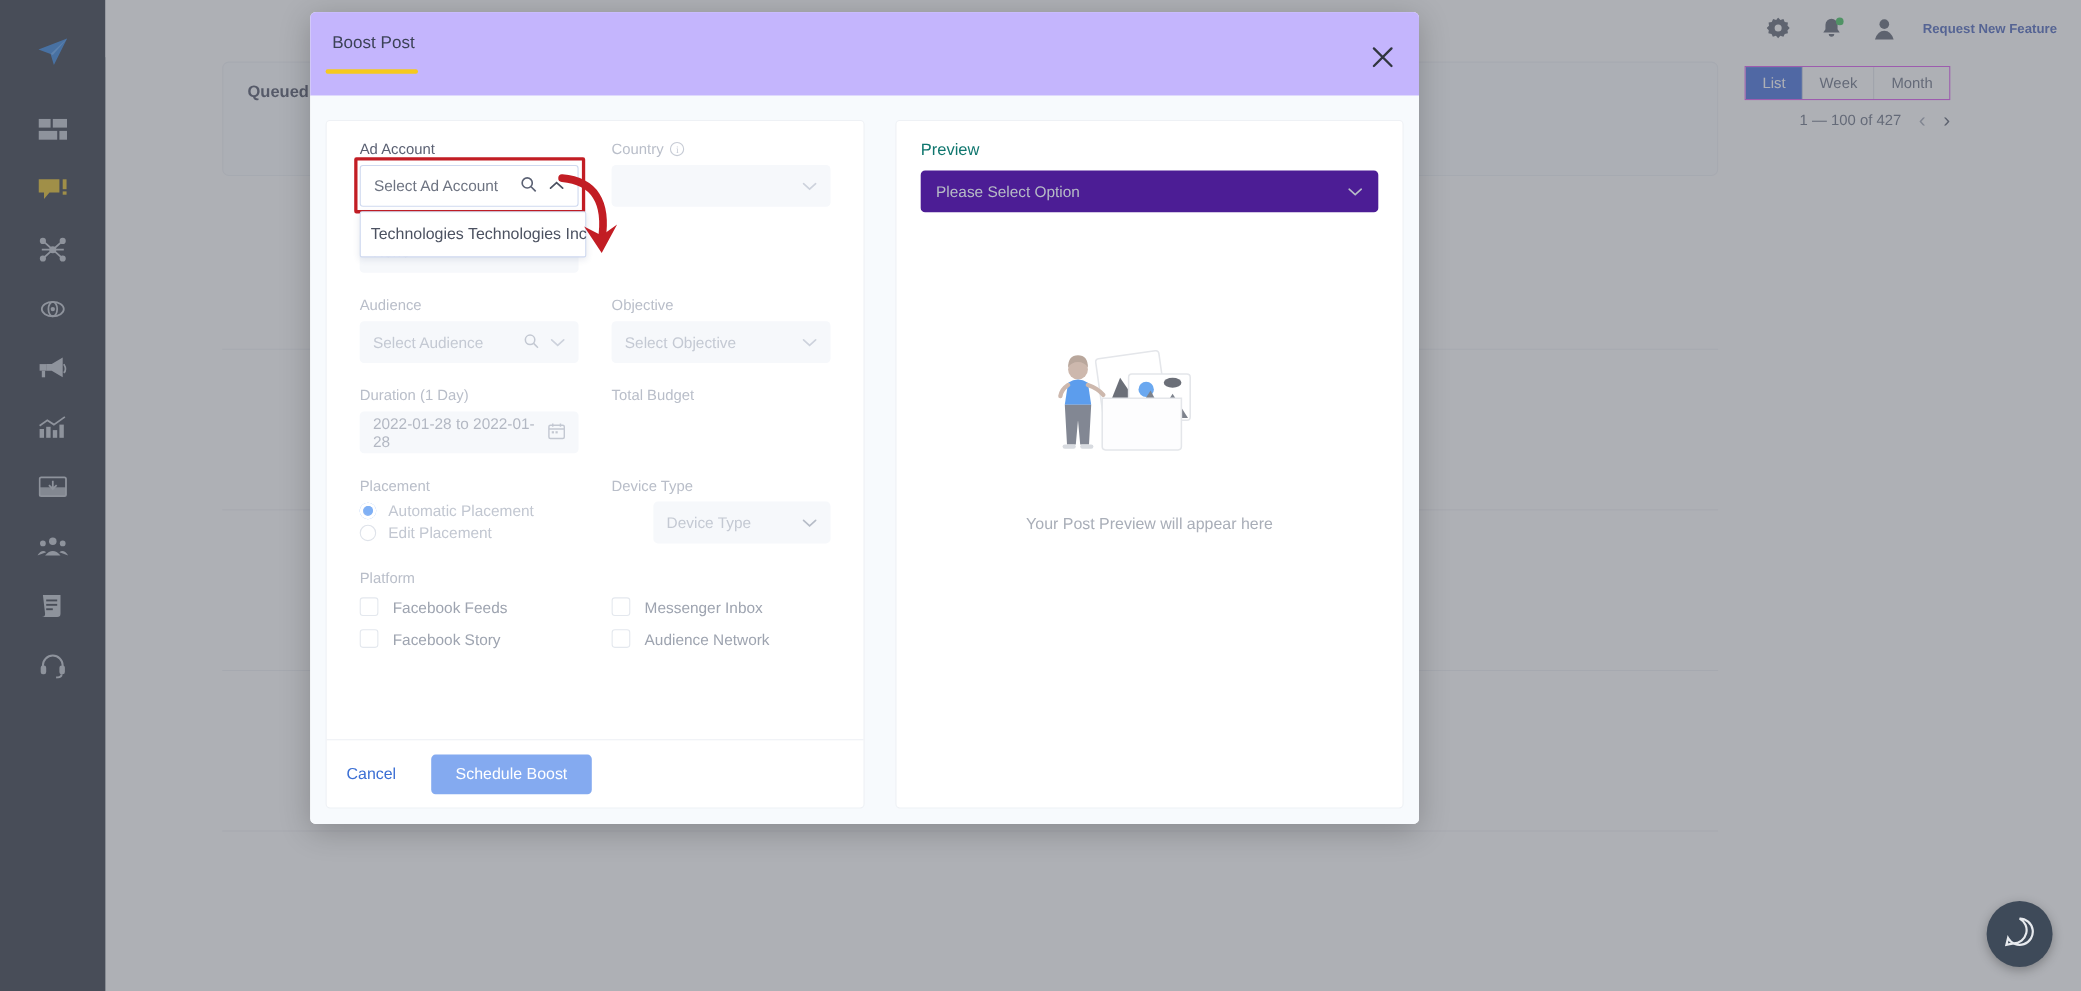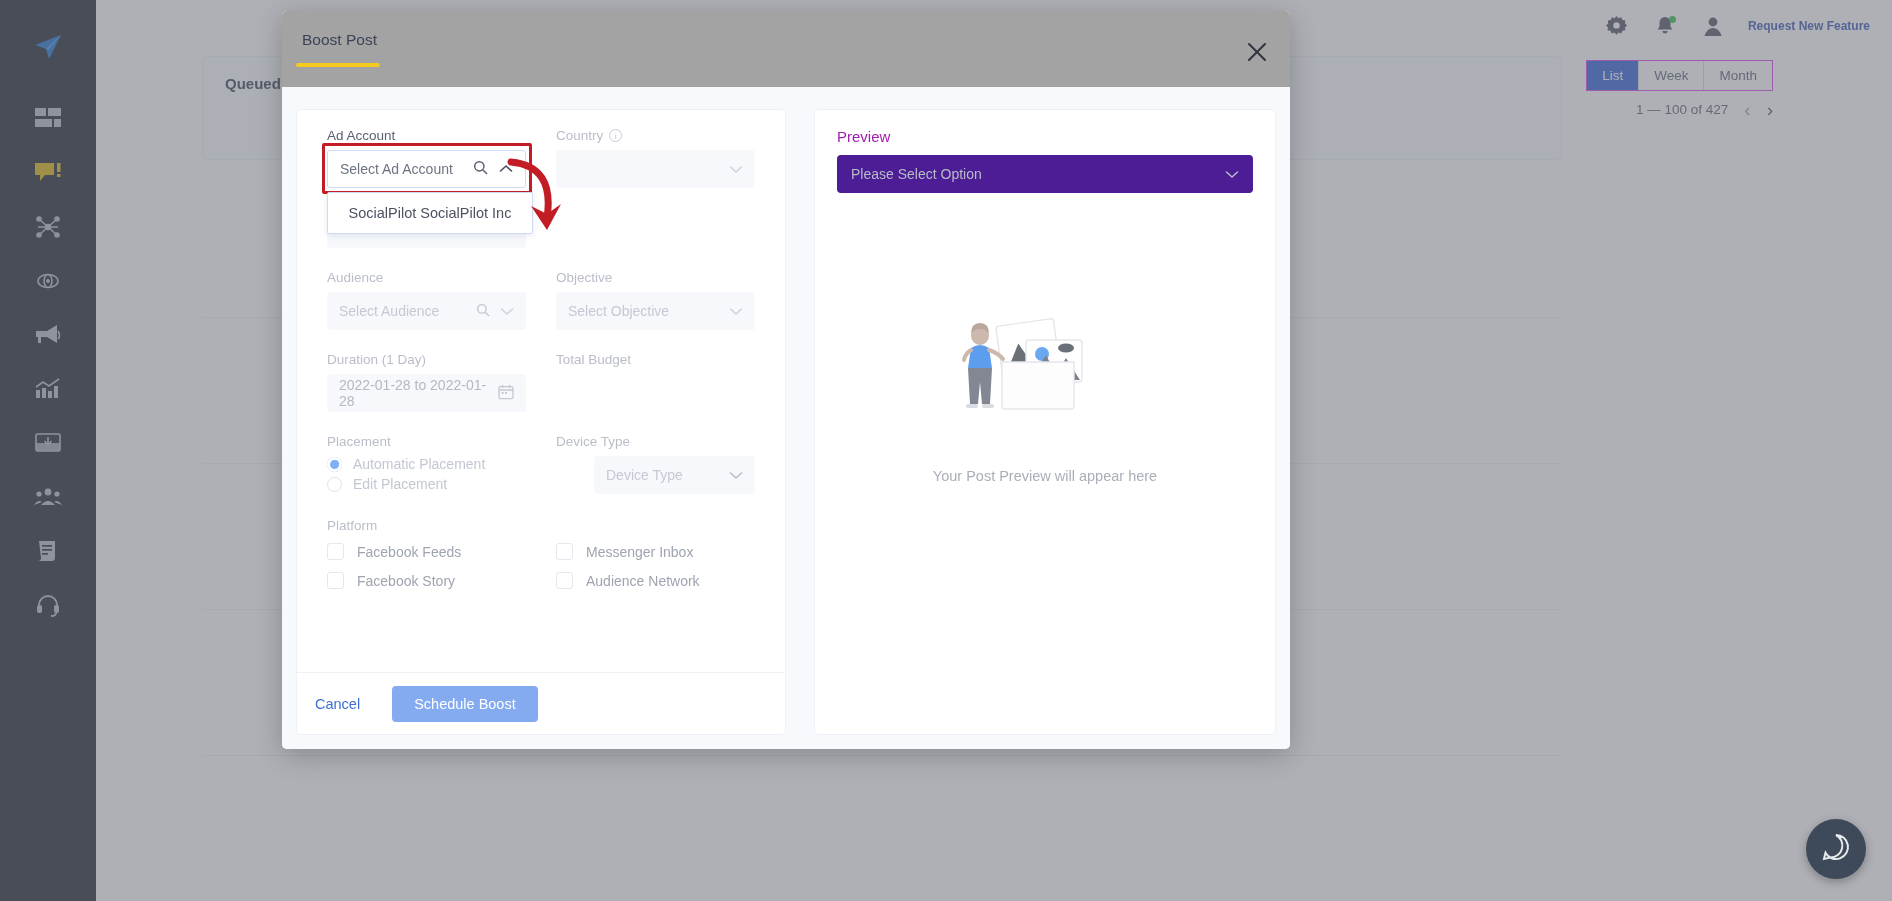--- a/index.html
+++ b/index.html
@@ -111,21 +111,21 @@
     background: rgba(108,112,120,0.55);
   }
   .modal {
     position: absolute; left: 282px; top: 11px;
     width: 1008px; height: 738px;
     background: #ffffff; border-radius: 5px;
     box-shadow: 0 6px 28px rgba(0,0,0,0.22);
     overflow: hidden;
   }
   .modal-head {
-    position: relative; height: 76px; background: #a3a3a3;
+    position: relative; height: 76px; background: #c4b5fd;
     padding-left: 20px;
   }
   .modal-tab {
     position: absolute; left: 14px; top: 20px;
     font-size: 15.5px; color: #3c4257; font-weight: 500;
     padding: 0 6px 14px 6px;
   }
   .tab-underline {
     position: absolute; left: 14px; top: 52px; width: 84px; height: 4px;
     background: #f5c91e; border-radius: 2px;
@@ -216,21 +216,21 @@
   .cbx-col { flex: 1; }
   .cbx-row { display: flex; align-items: center; gap: 13px; margin-bottom: 12px; }
   .cbx {
     width: 17px; height: 17px; border: 1.5px solid #e4e8ee; border-radius: 3px;
     background: #fff; flex: none;
   }
   .cbx-lbl { font-size: 14px; color: #9ea4b0; }
 
   
   .prev-pad { padding: 18px 22px; }
-  .prev-title { font-size: 15px; color: #a21caf; margin-bottom: 10px; }
+  .prev-title { font-size: 15px; color: #0f766e; margin-bottom: 10px; }
   .prev-select {
     height: 38px; background: #4c1d95; border-radius: 4px;
     display: flex; align-items: center; padding: 0 14px;
     font-size: 14px; color: #b7bcc6;
   }
   .prev-empty {
     position: absolute; left: 0; right: 0; top: 200px;
     display: flex; flex-direction: column; align-items: center;
   }
   .prev-caption { margin-top: 24px; font-size: 14.5px; color: #a9aeb8; }
@@ -462,21 +462,21 @@
                     </span>
                     <span>
                       <svg width="14" height="10" viewBox="0 0 14 10" fill="none" stroke="#4c5261" stroke-width="1.6" stroke-linecap="round">
                           <path d="M1.5 7 L7 2 L12.5 7"></path>
                         </svg>
                     </span>
                   </span>
                 </div>
                 <div class="adacct-highlight"></div>
                 <div class="adacct-drop">
-                  <div class="adacct-opt">SocialPilot SocialPilot Inc</div>
+                  <div class="adacct-opt">Technologies Technologies Inc</div>
                 </div>
               </div>
             </div>
             <div class="col">
               <div class="fld-label">
                 <span>Country</span>
                 <span class="info-i">i</span>
               </div>
               <div class="fld">
                 <span></span>

